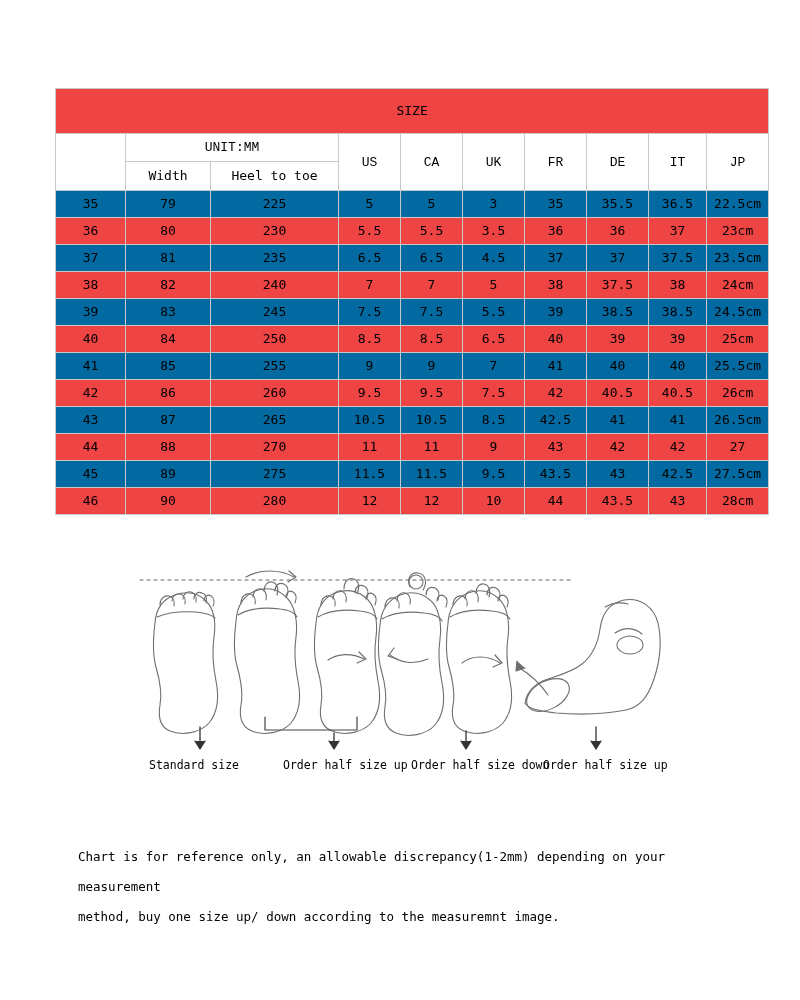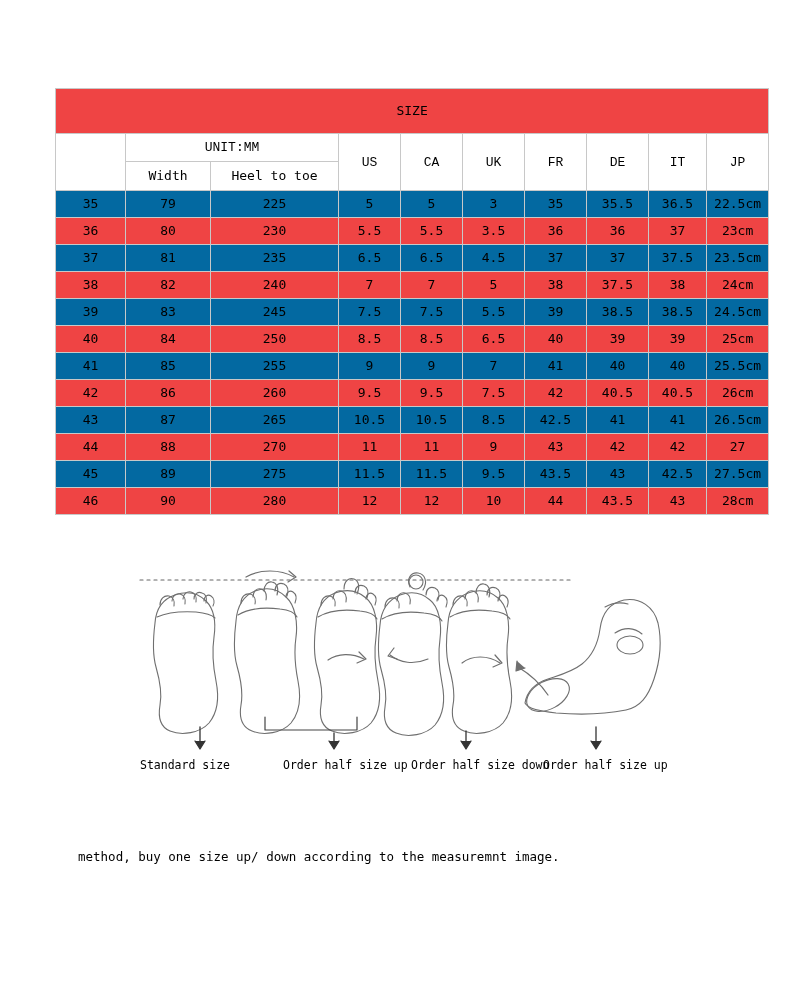--- a/index.html
+++ b/index.html
@@ -404,23 +404,24 @@
           <line x1="466" y1="176" x2="466" y2="192"></line>
           <path d="M461 186 L466 194 L471 186" fill="#333"></path>
           <line x1="596" y1="172" x2="596" y2="192"></line>
           <path d="M591 186 L596 194 L601 186" fill="#333"></path>
         </g>
       </g>
     </svg>
   </div>
 
   <div class="labels">
-    <span class="lbl" style="left:140px; top:0;">Standard size</span>
+    <span class="lbl" style="left:149px; top:0;">Standard size</span>
     <span class="lbl" style="left:283px; top:0;">Order half size up</span>
     <span class="lbl" style="left:411px; top:0;text-align:center;">Order half size down</span>
     <span class="lbl" style="left:543px; top:0;">Order half size up</span>
   </div>
 
   <div class="note">
+    <div>Chart is for reference only, an allowable discrepancy(1-2mm) depending on your measurement</div>
     <div>method, buy one size up/ down according to the measuremnt image.</div>
   </div>
 
 </div>
 
 </body></html>

